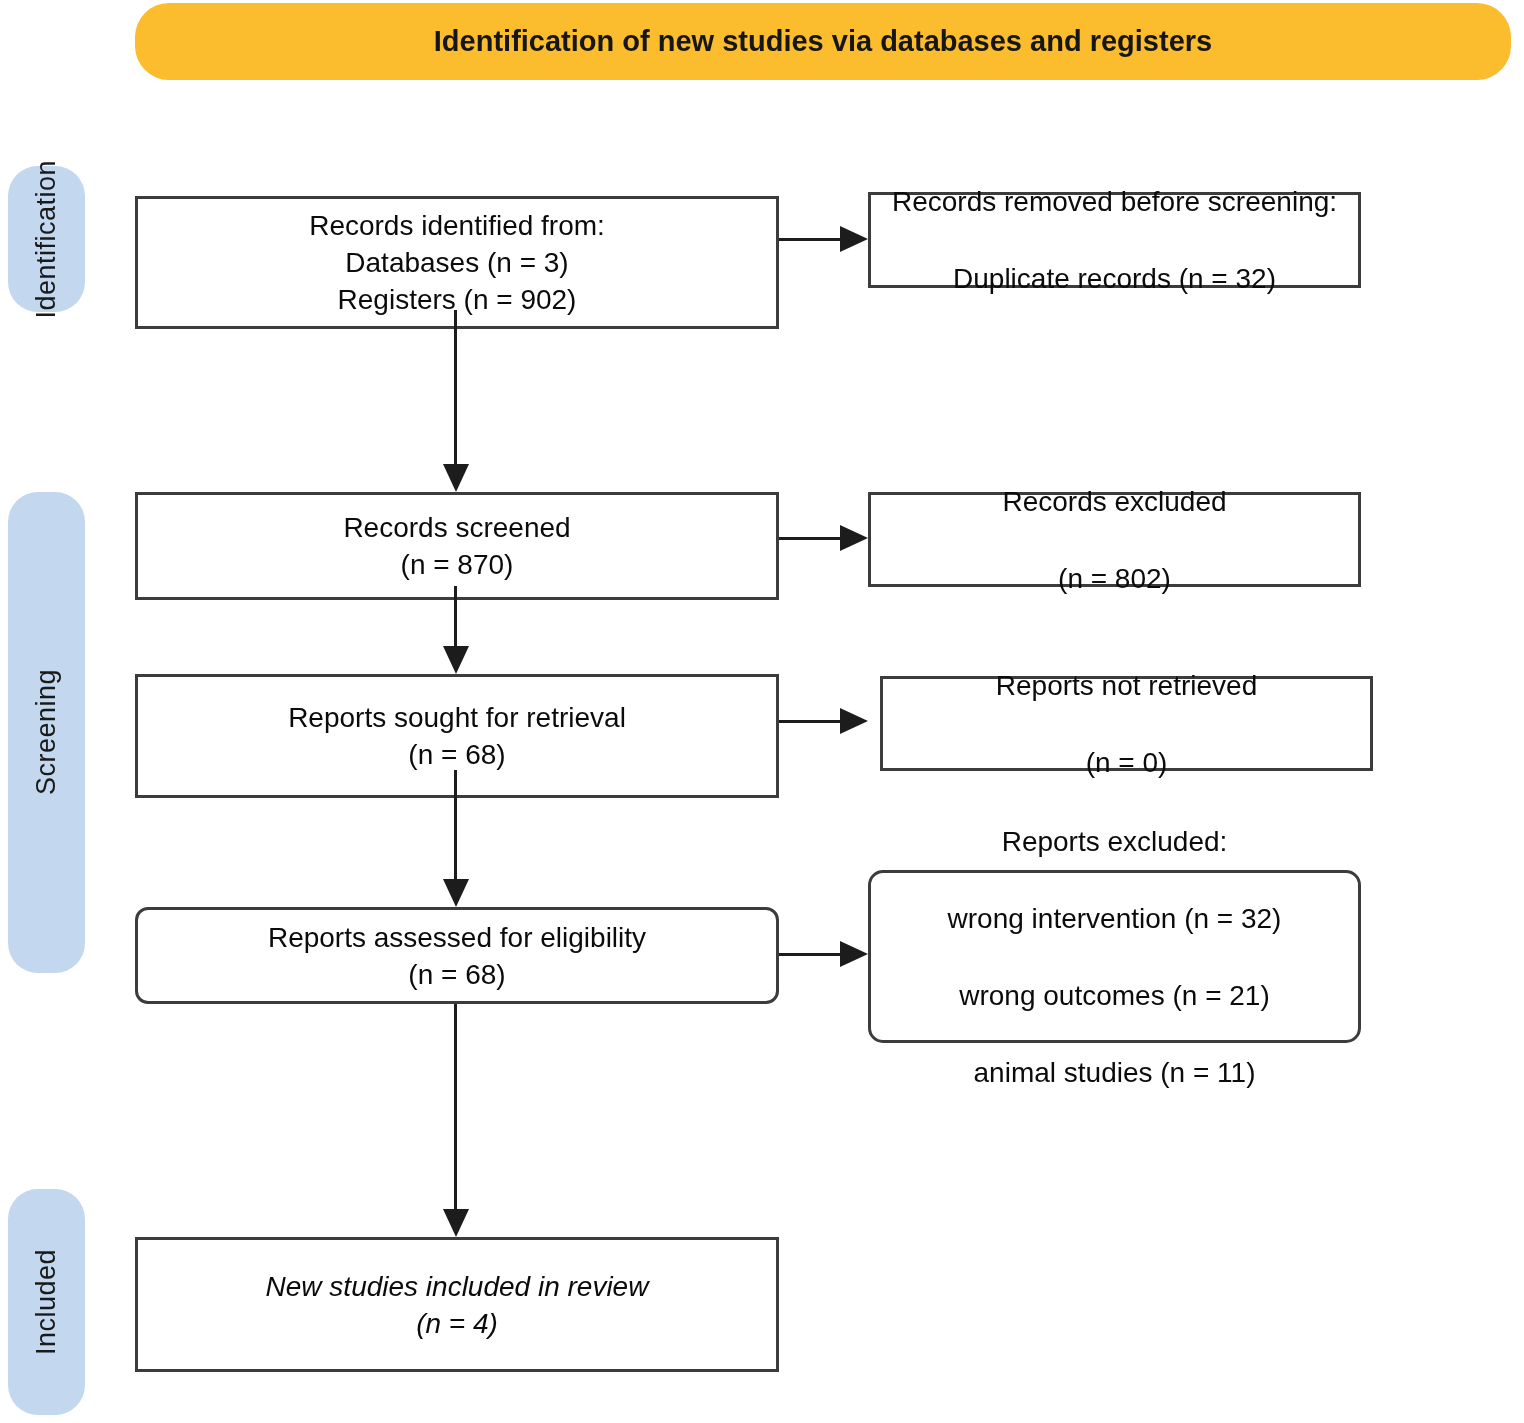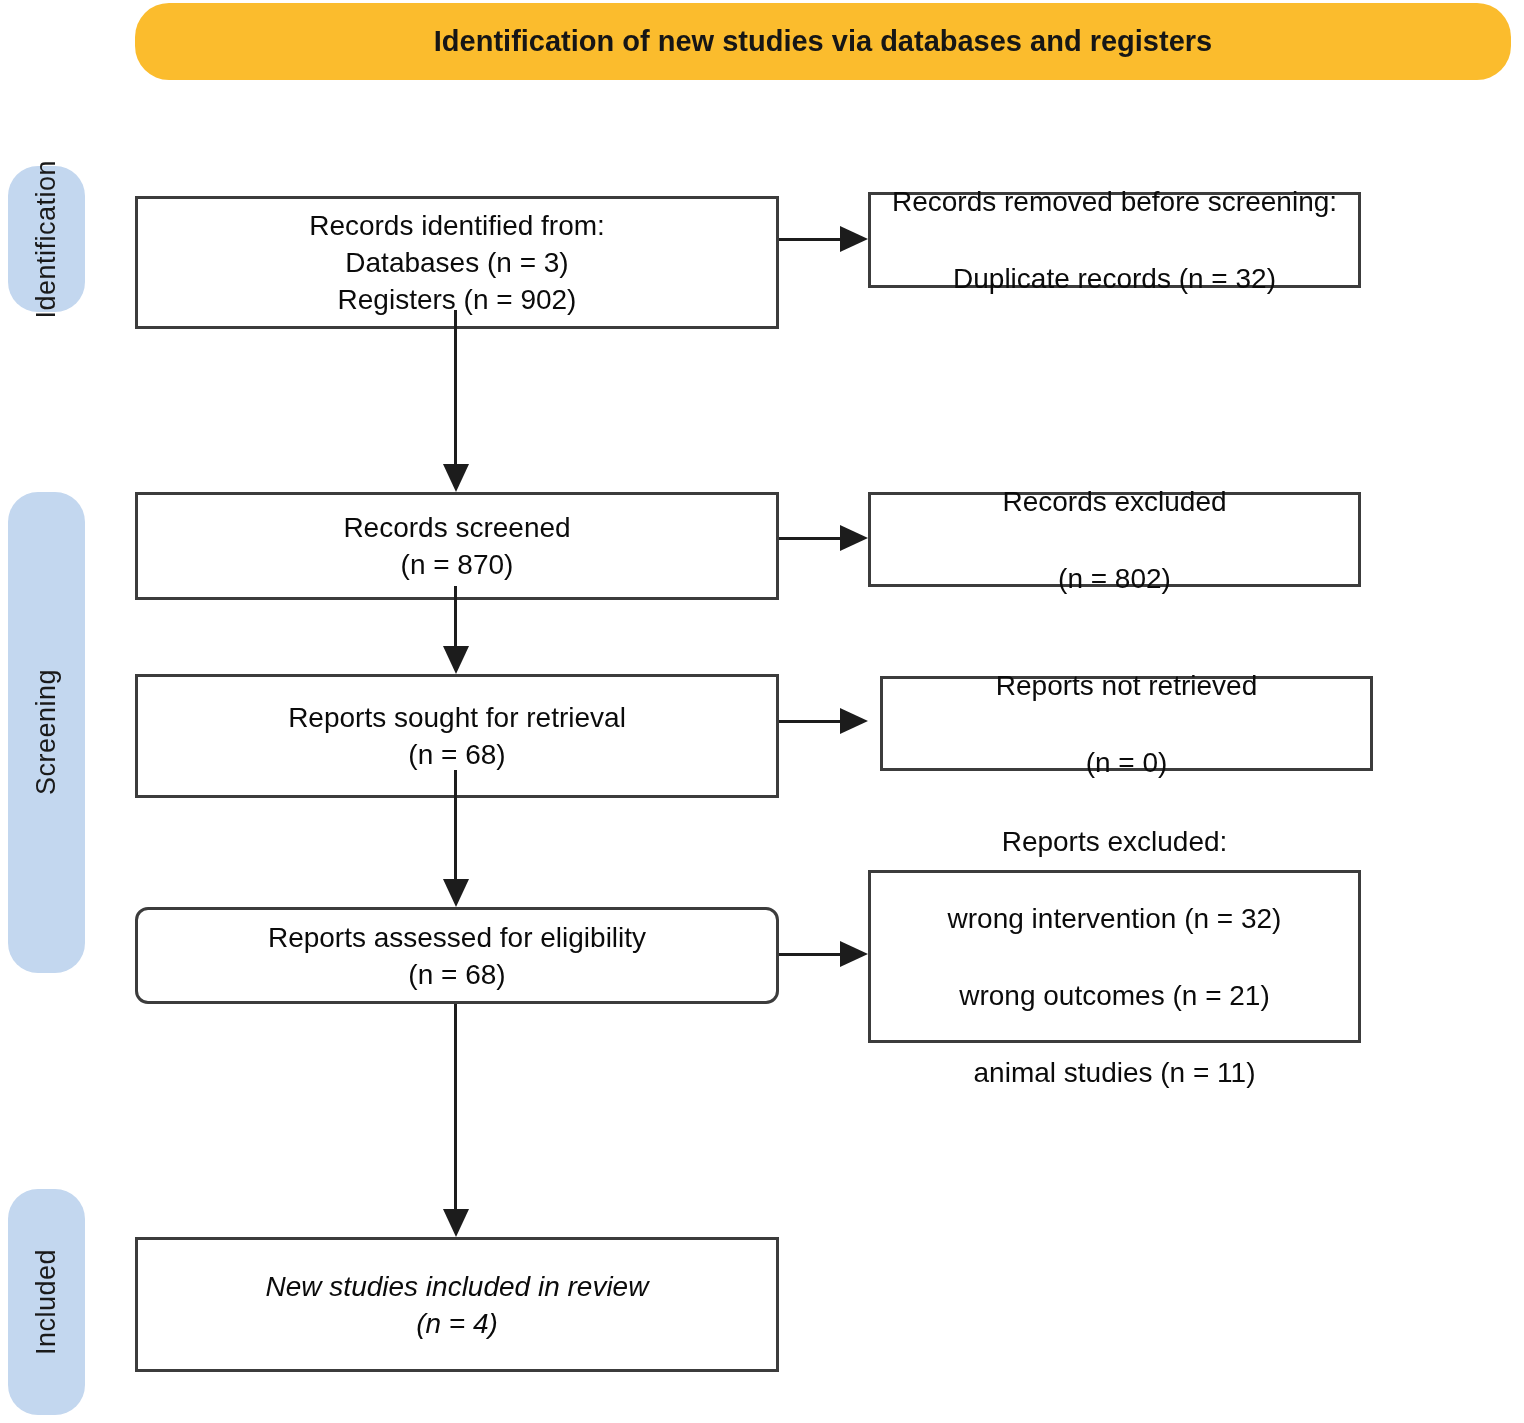--- a/index.html
+++ b/index.html
@@ -113,21 +113,21 @@
   <div class="flowbox right-col" style="top:492px;height:95px;">
     <div class="bline">Records excluded</div>
     <div class="bline">(n = 802)</div>
   </div>
 
   <div class="flowbox right-col" style="top:676px;height:95px;margin-left:12px;">
     <div class="bline">Reports not retrieved</div>
     <div class="bline">(n = 0)</div>
   </div>
 
-  <div class="flowbox right-col" style="top:870px;height:173px;">
+  <div class="flowbox right-col" style="top:870px;height:173px;border-radius:15px;">
     <div class="bline">Reports excluded:</div>
     <div class="bline">wrong intervention (n = 32)</div>
     <div class="bline">wrong outcomes (n = 21)</div>
     <div class="bline">animal studies (n = 11)</div>
   </div>
 
   <div class="hline" style="left:779px;top:238px;width:63px;"></div>
   <div class="hhead" style="left:840px;top:226px;"></div>
 
   <div class="hline" style="left:779px;top:537px;width:63px;"></div>

